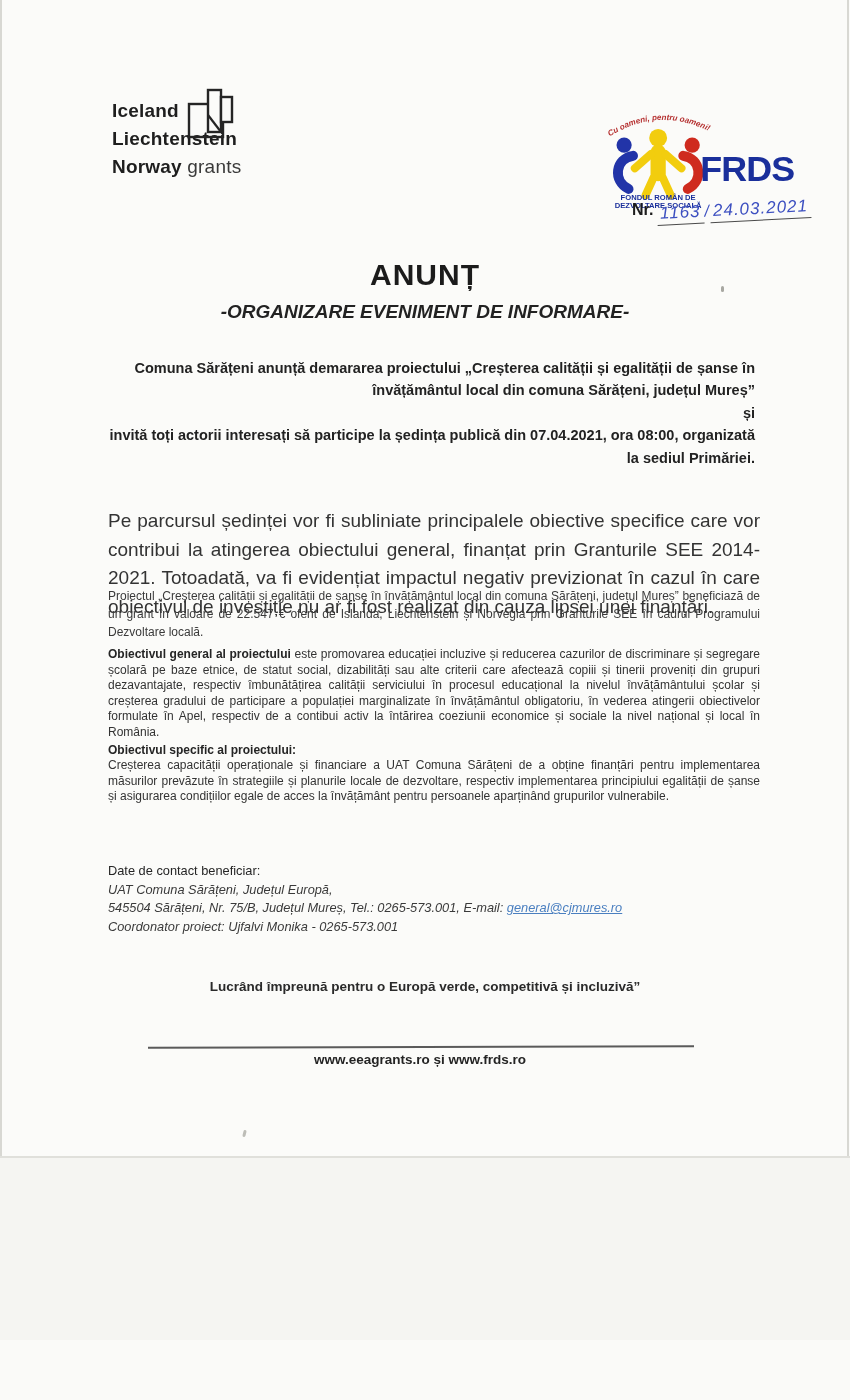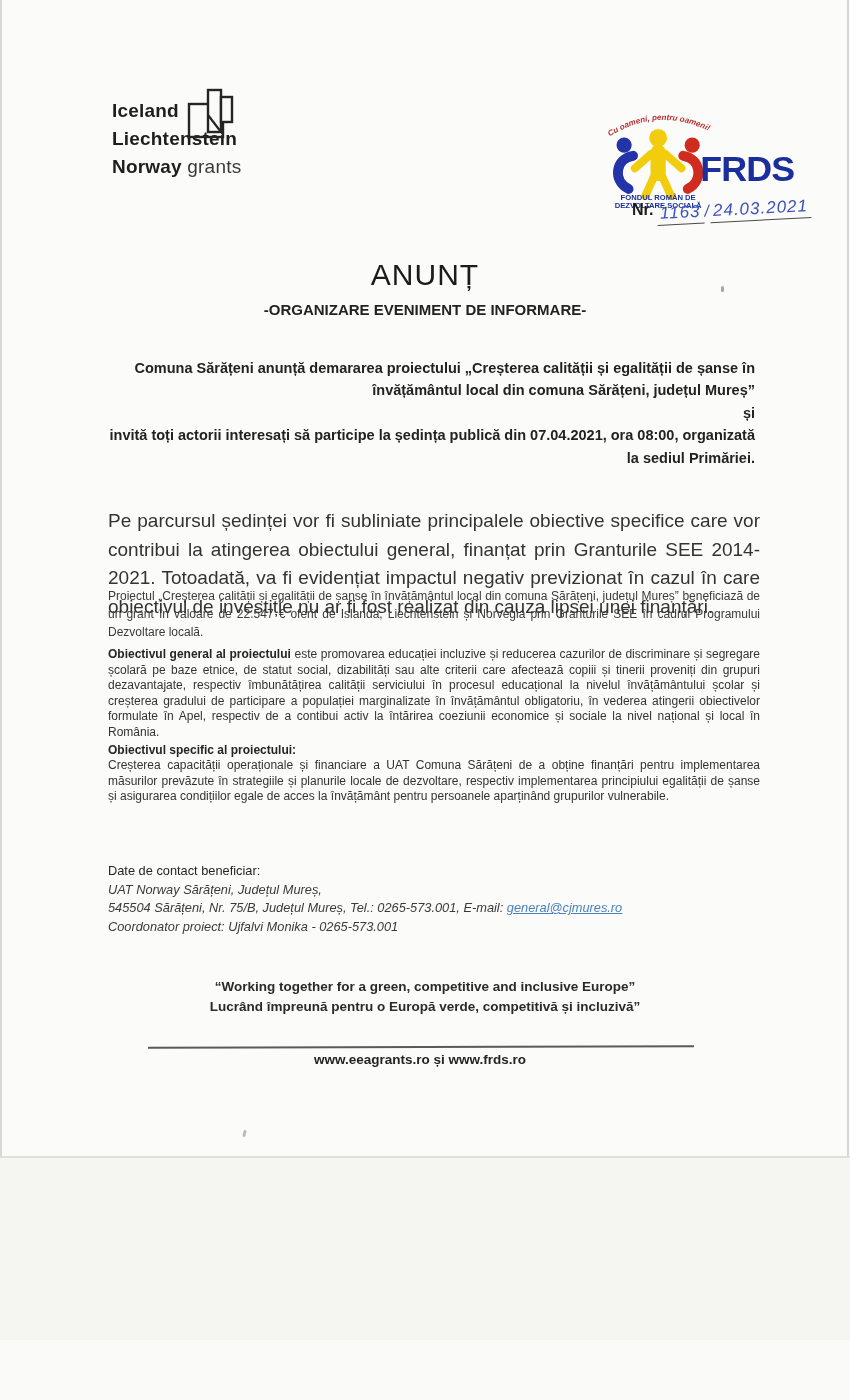--- a/index.html
+++ b/index.html
@@ -26,23 +26,23 @@
 
   
   .nr-line{position:absolute; left:632px; top:200px; white-space:nowrap;}
   .nr-label{font-weight:bold; font-size:16px; color:#1d1d1d;}
   .hw-wrap{display:inline-block; transform:rotate(-3deg); margin-left:4px;}
   .hw-seg{display:inline-block; border-bottom:1.6px solid #4a4a4a; padding:0 3px 1px 3px;}
   .hw{font-style:italic; font-size:17px; letter-spacing:1px;}
   .hw-sep{font-style:italic; font-size:16px; margin:0 1px;}
 
   .doc-title{position:absolute; left:0; top:258px; width:850px; text-align:center;
-    font-size:30px; font-weight:normal; letter-spacing:1px; color:#1b1b1b;}
+    font-size:30px; font-weight:bold; letter-spacing:1px; color:#1b1b1b;}
   .doc-subtitle{position:absolute; left:0; top:301px; width:850px; text-align:center;
-    font-size:15px; font-weight:bold; color:#222;}
+    font-size:19px; font-weight:bold; color:#222;font-style:italic;}
 
   .intro{position:absolute; left:95px; top:357px; width:660px; text-align:right;
     font-weight:bold; font-size:14.5px; line-height:1.55; color:#222;}
   .intro div{margin:0;}
 
   .para{position:absolute; left:108px; width:652px; text-align:justify; color:#333;}
   .p1{top:507px; font-size:19px; line-height:1.5;}
   .p2{top:587px; font-size:12px; line-height:1.5; color:#3a3a3a;}
   .objectives{top:647px; font-size:12px; line-height:1.3;}
   .bold-lead{font-weight:bold; color:#252525;}
@@ -144,27 +144,26 @@
 
   <div class="para objectives">
     <div><span class="bold-lead">Obiectivul general al proiectului</span><span> este promovarea educației incluzive și reducerea cazurilor de discriminare și segregare școlară pe baze etnice, de statut social, dizabilități sau alte criterii care afectează copiii și tinerii proveniți din grupuri dezavantajate, respectiv îmbunătățirea calității serviciului în procesul educațional la nivelul învățământului școlar și creșterea gradului de participare a populației marginalizate în învățământul obligatoriu, în vederea atingerii obiectivelor formulate în Apel, respectiv de a contibui activ la întărirea coeziunii economice și sociale la nivel național și local în România.</span></div>
     <div class="obj-heading">Obiectivul specific al proiectului:</div>
     <div>Creșterea capacității operaționale și financiare a UAT Comuna Sărățeni de a obține finanțări pentru implementarea măsurilor prevăzute în strategiile și planurile locale de dezvoltare, respectiv implementarea principiului egalității de șanse și asigurarea condițiilor egale de acces la învățământ pentru persoanele aparținând grupurilor vulnerabile.</div>
   </div>
 
 
   <div class="contact">
     <div class="contact-heading">Date de contact beneficiar:</div>
-    <div class="contact-line">UAT Norway Sărățeni, Județul Mureș,</div>
+    <div class="contact-line">UAT Comuna Sărățeni, Județul Europă,</div>
     <div class="contact-line"><span>545504 Sărățeni, Nr. 75/B, Județul Mureș, Tel.: 0265-573.001, E-mail: </span><a class="email-link" style="color:#4a7fc0;">general@cjmures.ro</a></div>
     <div class="contact-line">Coordonator proiect: Ujfalvi Monika - 0265-573.001</div>
   </div>
 
   <div class="quote">
-    <div>“Working together for a green, competitive and inclusive Europe”</div>
     <div>Lucrând împreună pentru o Europă verde, competitivă și incluzivă”</div>
   </div>
 
   <div class="rule"></div>
   <div class="footer-links">www.eeagrants.ro și www.frds.ro</div>
 
   <div class="speck1"></div>
 
 </div>
 

